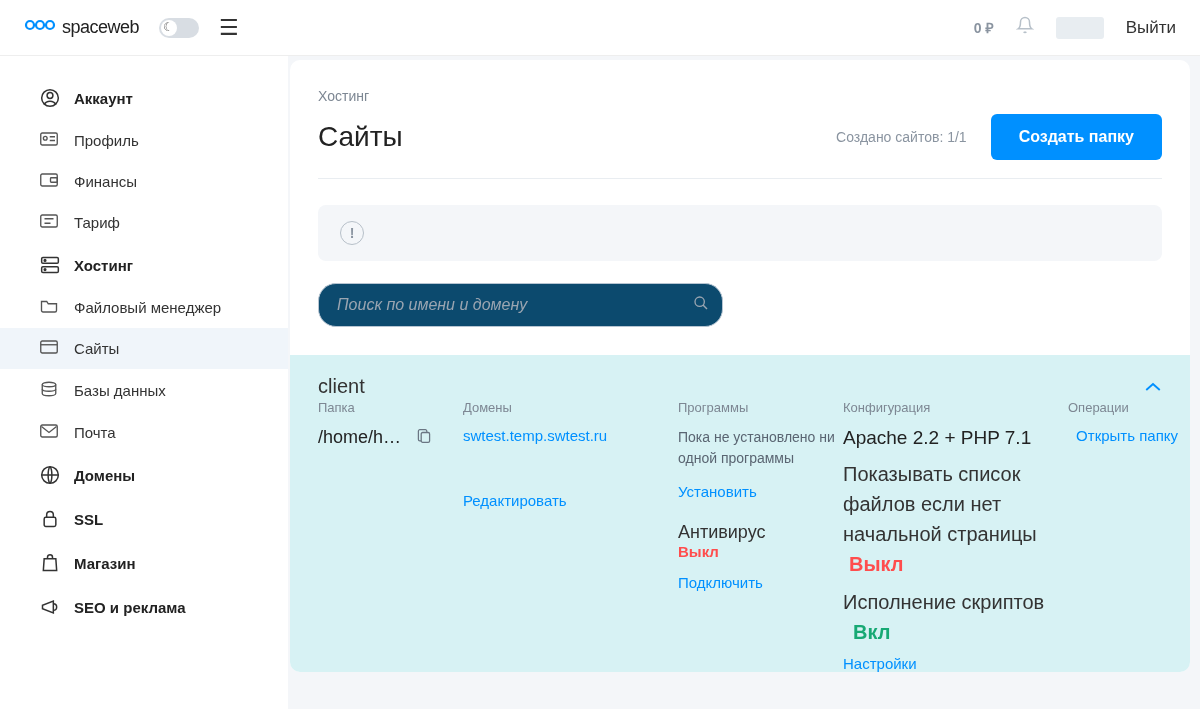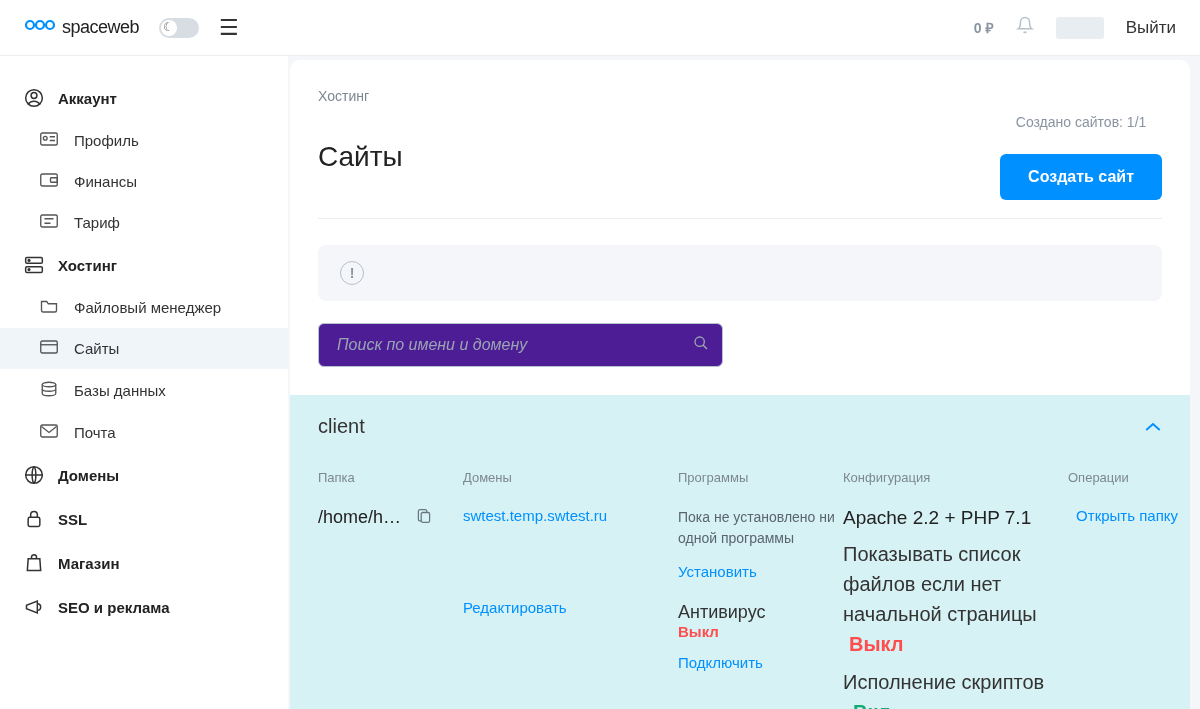--- a/index.html
+++ b/index.html
@@ -43,21 +43,21 @@
   
   .layout { display: flex; height: calc(709px - 56px); }
   .sidebar {
     width: 288px;
     padding: 20px 0 20px 0;
     overflow-y: auto;
     flex-shrink: 0;
   }
   .nav-group-title, .nav-item {
     display: flex; align-items: center; gap: 14px;
-    padding: 12px 24px;
+    padding: 12px 40px;
     font-size: 15px;
     color: #222;
     cursor: pointer;
   }
   .nav-group-title { font-weight: 700; }
   .nav-item { padding-left: 40px; font-weight: 400; color: #333; }
   .nav-item.active { background: #f0f5fa; font-weight: 400; }
   .nav-icon { width: 20px; display: inline-flex; justify-content: center; color: #333; font-size: 18px; }
   .sub-icon { width: 20px; font-size: 14px; color: #555; }
 
@@ -69,21 +69,21 @@
     overflow-y: auto;
   }
   .card {
     background: #fff;
     border-radius: 10px;
     padding: 28px 28px 0 28px;
   }
   .breadcrumb { font-size: 14px; color: #7d8793; margin-bottom: 10px; }
   .title-row { display: flex; justify-content: space-between; align-items: center; margin-bottom: 18px; }
   .page-title { font-size: 28px; font-weight: 400; color: #222; }
-  .title-right { display: flex; align-items: center; gap: 24px; flex-direction: column; }
+  .title-right { display: flex; align-items: center; gap: 24px; }
   .sites-count { font-size: 14px; color: #8a94a0; }
   .btn-primary {
     background: #0090ff; color: #fff; border: none; border-radius: 6px;
     padding: 14px 28px; font-size: 16px; font-weight: 600; cursor: pointer;
   }
   .hr { height: 1px; background: #e9edf1; margin: 8px 0 26px 0; }
   .notice {
     display: flex; align-items: center; gap: 18px;
     background: #f4f6f9; border-radius: 8px; padding: 16px 22px;
     margin-bottom: 22px;
@@ -92,46 +92,46 @@
     width: 24px; height: 24px; border: 1.5px solid #b7c0c9; border-radius: 50%;
     display: flex; align-items: center; justify-content: center; color: #8a94a0; font-size: 14px; font-weight: bold;
   }
   .notice-text { font-size: 15px; color: #333; }
   .notice-link { color: #0090ff; cursor: pointer; }
   .search-wrap {
     width: 405px; position: relative; margin-bottom: 28px;
   }
   .search-input {
     width: 100%; padding: 12px 40px 12px 18px;
-    border: 1.5px solid #b7c5d2; border-radius: 6px; font-size: 16px;
-    font-style: italic; color: #8a94a0; background: #4c1d95;
+    border: 1.5px solid #b7c5d2; border-radius: 18px; font-size: 16px;
+    font-style: italic; color: #8a94a0; background: #0c4a6e;
   }
   .search-input::placeholder { color: #9aa5b1; font-style: italic; }
   .search-icon { position: absolute; right: 14px; top: 50%; transform: translateY(-50%); color: #9aa5b1; font-size: 16px; }
 
   
   .site-panel {
     background: #d7f2f4;
     border-radius: 0 0 10px 10px;
     margin: 0 -28px;
     padding: 20px 28px 0 28px;
   }
   .site-header {
     display: flex; justify-content: space-between; align-items: center;
-    margin-bottom: 32px;
+    margin-bottom: 2px;
     gap: 32px;
   }
   .site-name { font-size: 20px; color: #333; }
   .chevron { color: #0090ff; font-size: 20px; cursor: pointer; }
   .cols {
     display: grid;
     grid-template-columns: 145px 215px 165px 225px 110px;
     gap: 0;
   }
-  .colh { font-size: 13px; color: #7d8793; margin-bottom: 22px; }
+  .colh { font-size: 13px; color: #7d8793; margin-bottom: 12px; }
   .colh.right { text-align: left; }
   .col { font-size: 15px; color: #222; }
   .path-row { display: flex; align-items: center; gap: 16px; }
   .path { font-size: 18px; color: #222; }
   .copy-icon { color: #6a7683; font-size: 14px; cursor: pointer; }
   .domain-link { color: #0090ff; font-size: 15px; cursor: pointer; }
   .action-link { color: #0090ff; font-size: 15px; cursor: pointer; display: inline-block; margin-top: 14px; }
   .muted { font-size: 14px; color: #5a6572; line-height: 1.5; }
   .cfg-title { font-size: 19px; color: #222; margin-bottom: 10px; }
   .cfg-line { font-size: 20px; color: #333; line-height: 1.5; margin-bottom: 8px; }
@@ -289,21 +289,21 @@
     </div>
   </div>
 
   <div class="main">
     <div class="card">
       <div class="breadcrumb">Хостинг</div>
       <div class="title-row">
         <h1 class="page-title">Сайты</h1>
         <div class="title-right">
           <span class="sites-count">Создано сайтов: 1/1</span>
-          <button class="btn-primary">Создать сайт</button>
+          <button class="btn-primary">Создать папку</button>
         </div>
       </div>
       <div class="hr"></div>
 
       <div class="notice">
         <div class="info-icon">!</div>
       </div>
 
       <div class="search-wrap">
         <input class="search-input" placeholder="Поиск по имени и домену" style="">
@@ -342,21 +342,21 @@
                 <svg width="14" height="16" viewBox="0 0 20 22" fill="none" stroke="#6a7683" stroke-width="1.8">
                     <rect x="6" y="6" width="12" height="14" rx="2"></rect>
                     <path d="M14 6V4a2 2 0 0 0-2-2H4a2 2 0 0 0-2 2v12a2 2 0 0 0 2 2h2"></path>
                   </svg>
               </span>
             </div>
           </div>
 
           <div class="col">
             <span class="domain-link">swtest.temp.swtest.ru</span><br>
-            <span class="action-link" style="margin-top:75px;">Редактировать</span>
+            <span class="action-link" style="margin-top:48px;">Редактировать</span>
           </div>
 
           <div class="col">
             <div class="muted">Пока не установлено ни одной программы</div>
             <span class="action-link">Установить</span>
             <div class="av-title">Антивирус</div>
             <div><span class="off" style="margin-left:0;">Выкл</span></div>
             <span class="action-link">Подключить</span>
           </div>
 

